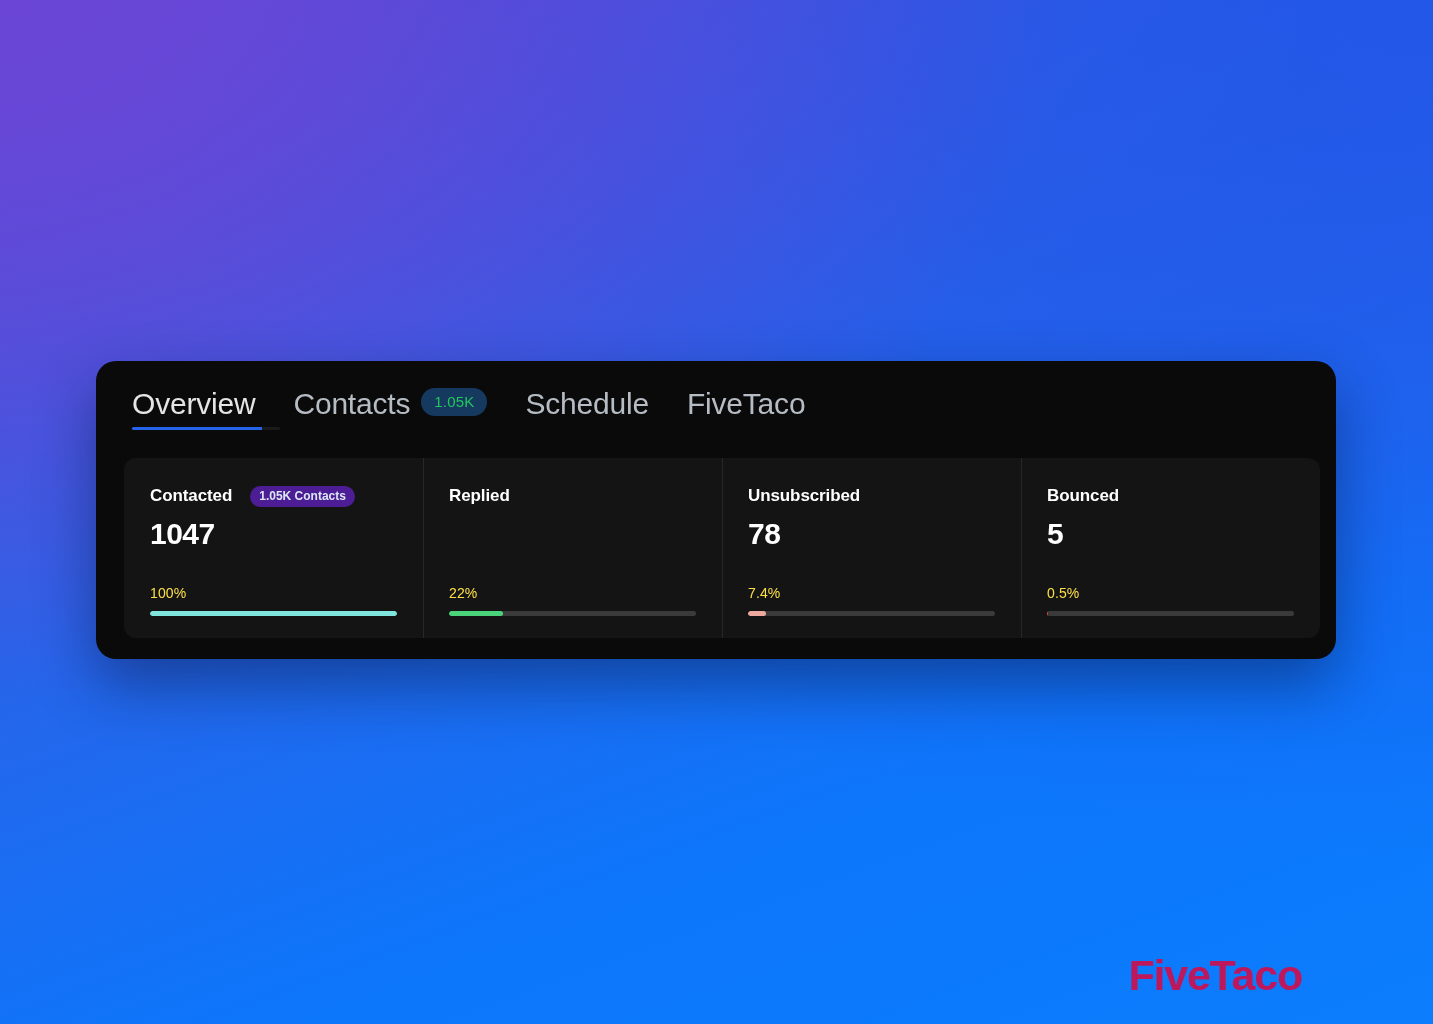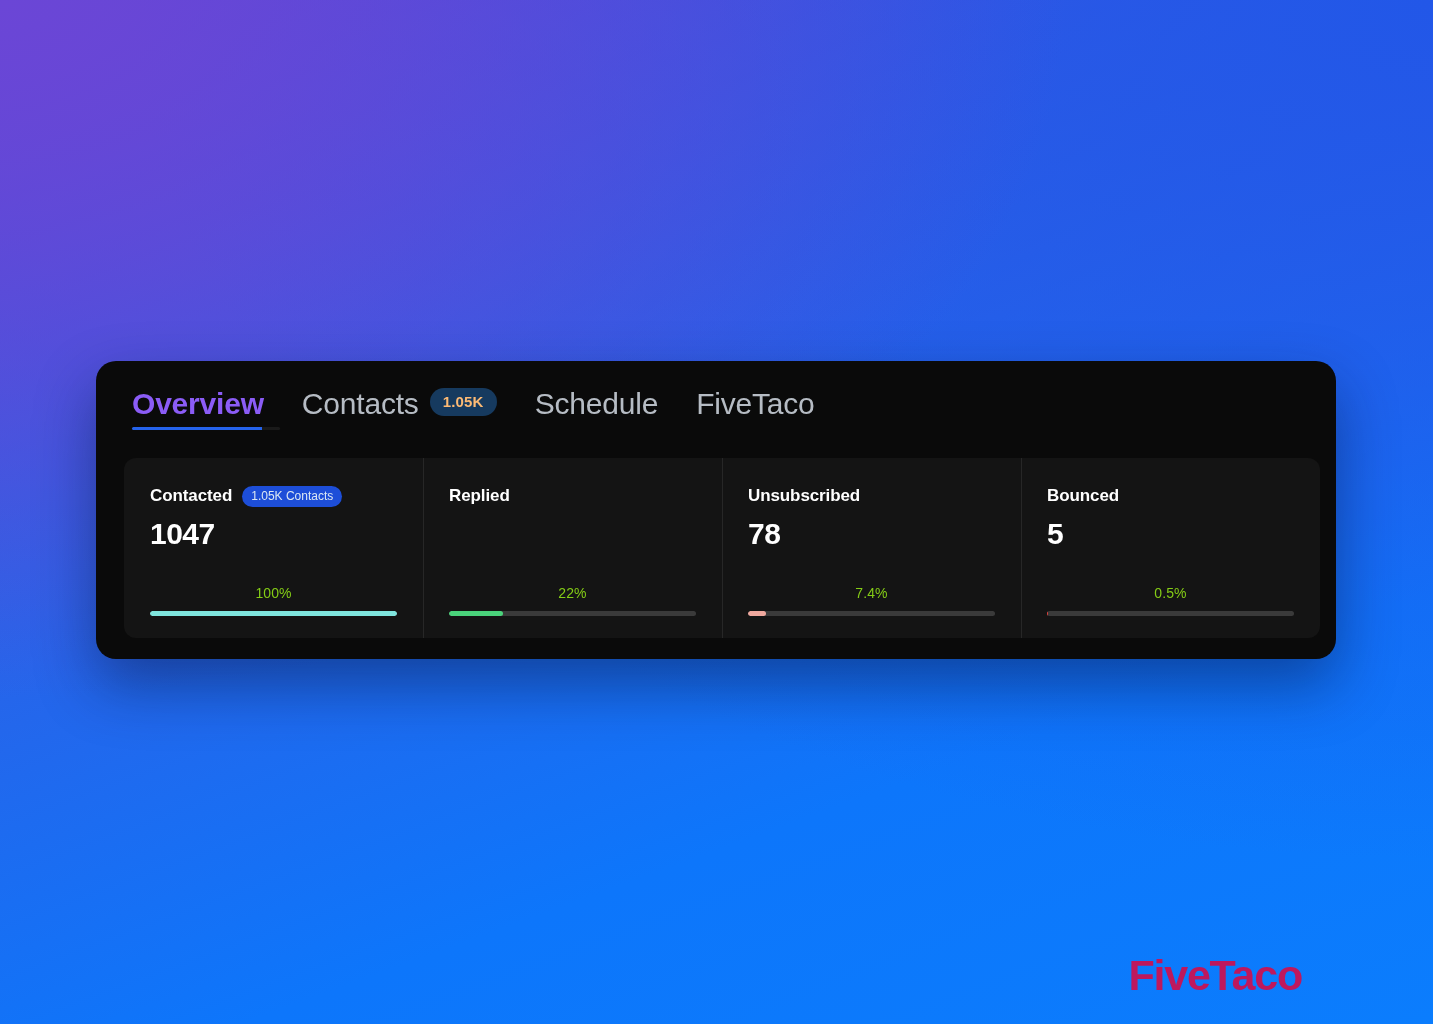--- a/index.html
+++ b/index.html
@@ -42,33 +42,33 @@
     align-items:center;
     gap:11px;
     padding:0 0 18px 0;
     margin-right:38px;
     font-size:30px;
     letter-spacing:-0.2px;
     color:#b6bcc4;
     cursor:pointer;
     white-space:nowrap;
   }
-  .tab.active { color:#8b5cf6; font-weight:bold; }
+  .tab.active { color:#e5e5e5; font-weight:normal; }
   .tab .underline {
     position:absolute;
     left:0; bottom:9px;
     width:148px; height:3px;
     border-radius:2px;
     background:linear-gradient(90deg,#2563eb 0%, #2563eb 88%, #1a1a1a 88%, #1a1a1a 100%);
   }
   .tab-badge {
     background:#163a5f;
-    color:#fdba74;
+    color:#22c55e;
     font-size:15px;
-    font-weight:bold;
+    font-weight:normal;
     letter-spacing:0.2px;
     padding:6px 13px 7px;
     border-radius:999px;
     line-height:1;
     margin-top:-4px;
     text-align:right;
   }
 
   
   .cards {
@@ -88,59 +88,58 @@
   .card + .card::before {
     content:"";
     position:absolute;
     left:0; top:0; bottom:0;
     width:1px;
     background:#272727;
   }
   .card-head {
     display:flex;
     align-items:center;
-    gap:10px;
+    gap:18px;
     height:20px;
   }
   .card-label {
     font-size:17px;
     font-weight:bold;
     color:#ffffff;
     letter-spacing:-0.1px;
     white-space:nowrap;
   }
   .card-badge {
-    background:#1d4ed8;
+    background:#4c1d95;
     color:#dbe7f3;
     font-size:12px;
-    font-weight:normal;
+    font-weight:bold;
     padding:4px 9px 5px;
     border-radius:999px;
     line-height:1;
     white-space:nowrap;
   }
   .card-value {
     margin-top:11px;
     font-size:30px;
     font-weight:bold;
     color:#ffffff;
     letter-spacing:-0.5px;
     line-height:1.1;
   }
   .progress-wrap {
     position:absolute;
     left:26px; right:26px;
     bottom:22px;
   }
   .progress-pct {
     font-size:14px;
-    color:#84cc16;
+    color:#fde047;
     margin-bottom:10px;
     letter-spacing:0.1px;
-    text-align:center;
   }
   .progress-track {
     position:relative;
     width:100%;
     height:5px;
     border-radius:3px;
     background:#3a3a3a;
     overflow:hidden;
   }
   .progress-fill {

